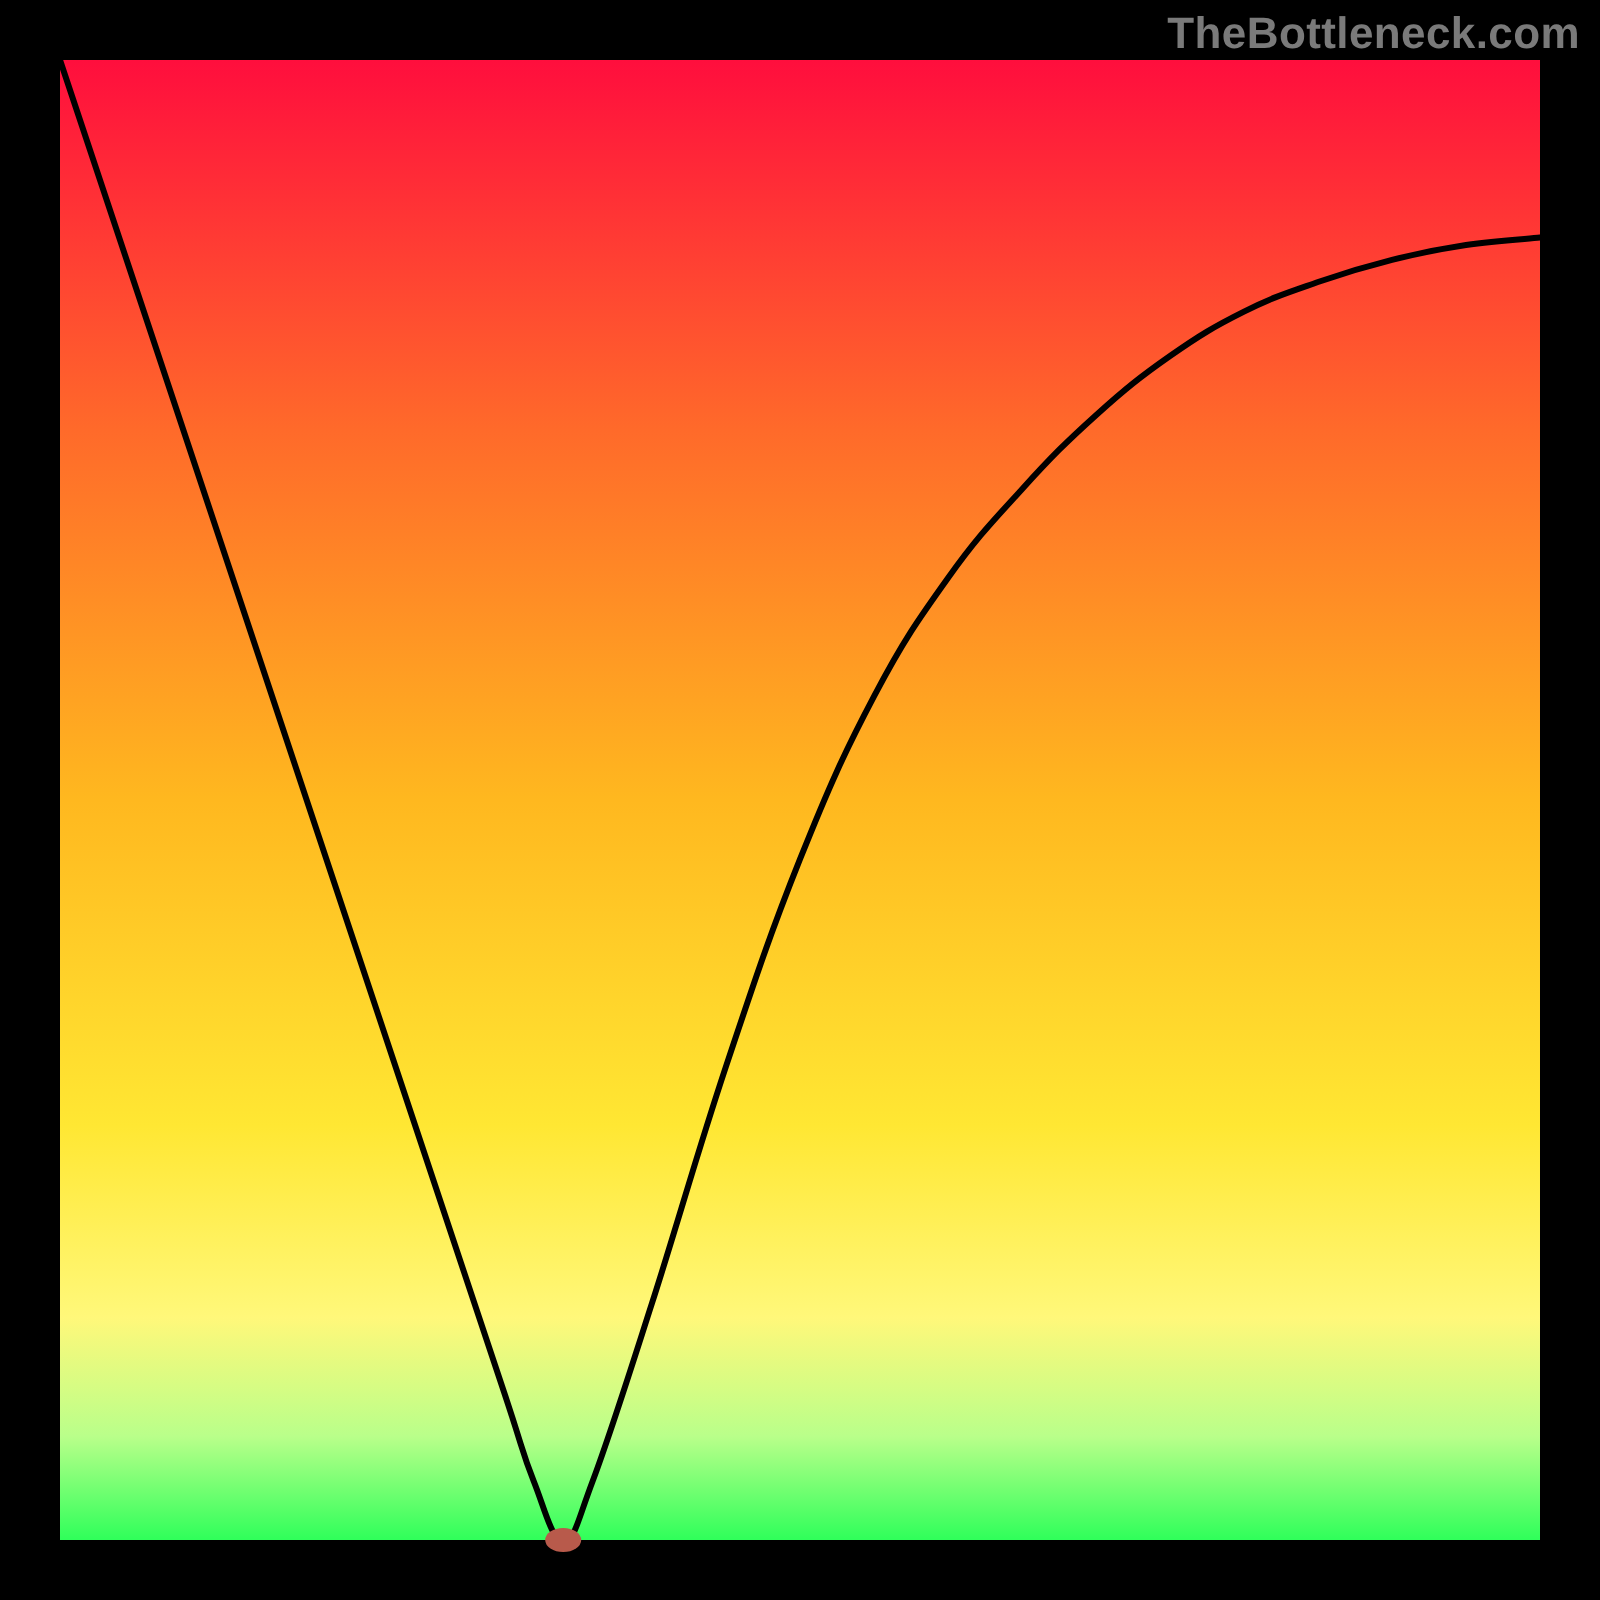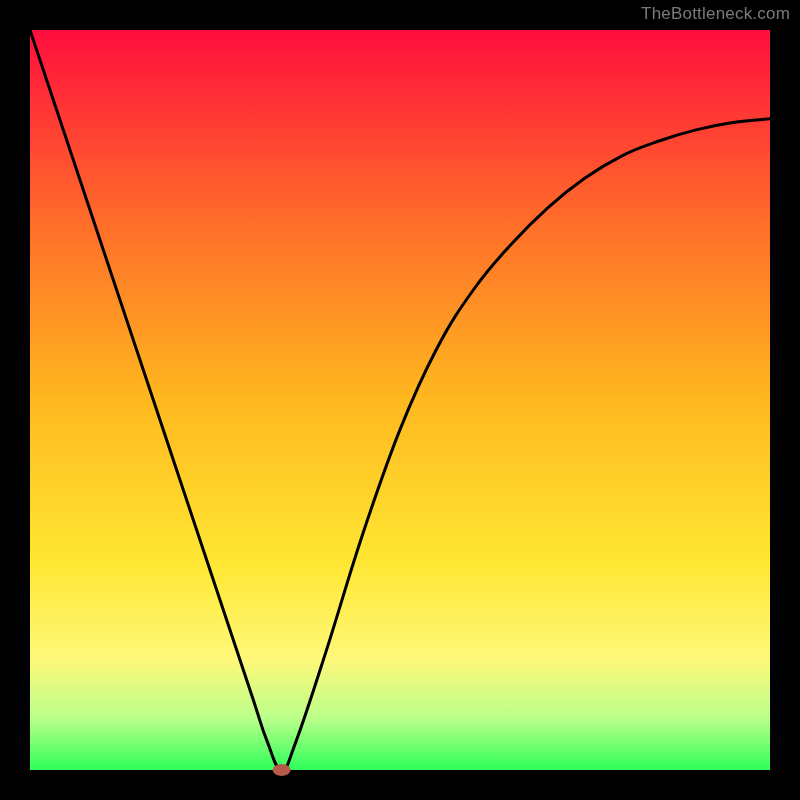--- a/index.html
+++ b/index.html
@@ -15,22 +15,22 @@
     position: relative;
     width: 800px;
     height: 800px;
     background: #000000;
   }
   .watermark {
     position: absolute;
     top: 4px;
     right: 10px;
     color: #7a7a7a;
-    font-size: 17px;
-    font-weight: 400;
+    font-size: 22px;
+    font-weight: 700;
     letter-spacing: 0.2px;
     z-index: 5;
     user-select: none;
   }
   svg {
     display: block;
   }
 </style>
 </head>
 <body>

